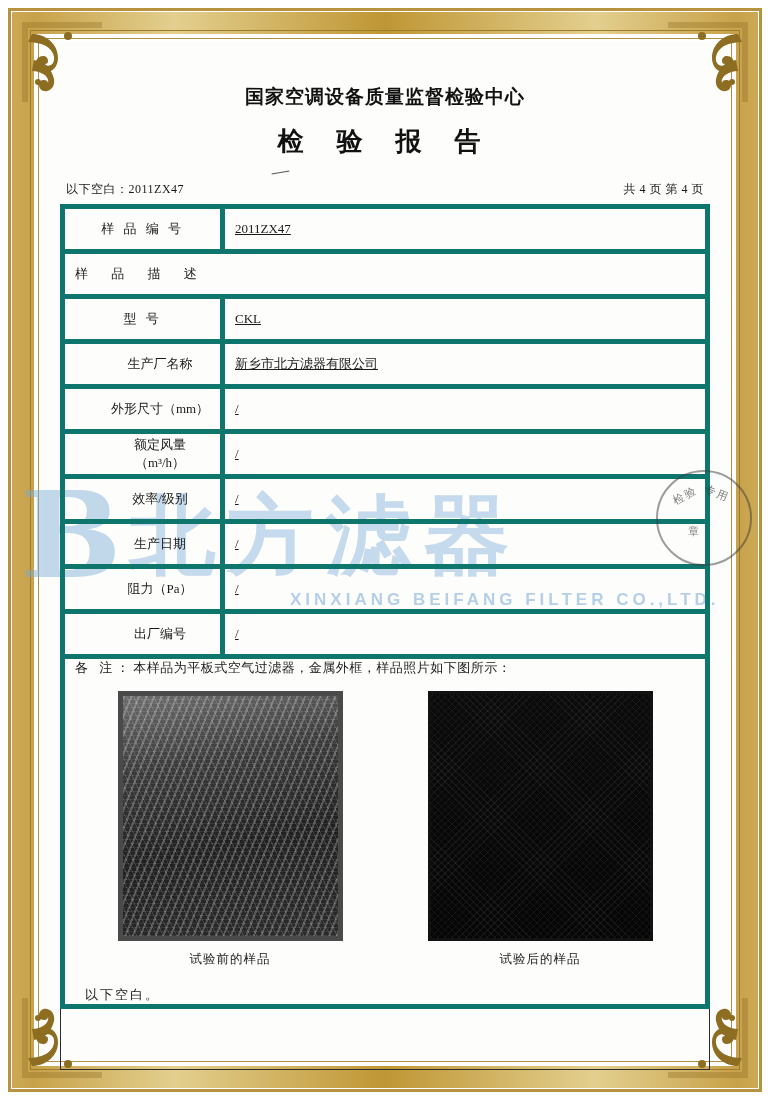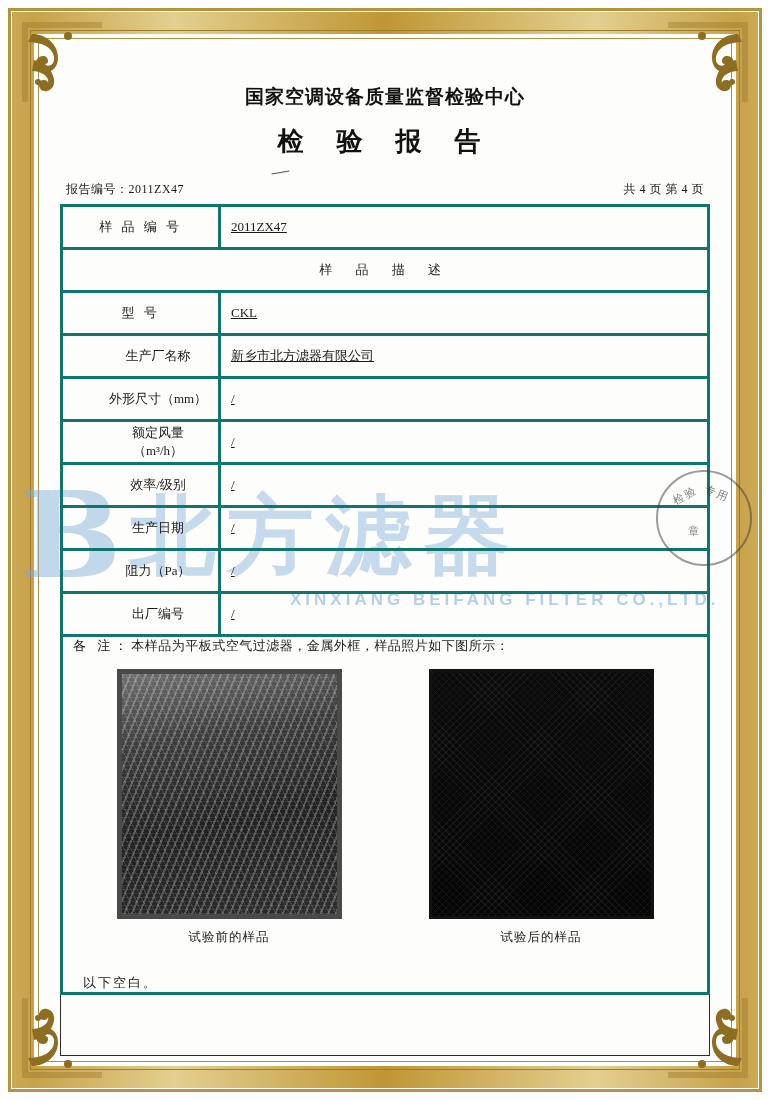--- a/index.html
+++ b/index.html
@@ -111,57 +111,57 @@
 
   table.report {
     width: 100%;
     border-collapse: collapse;
     margin-top: 6px;
     table-layout: fixed;
     position: relative;
     z-index: 3;
   }
   table.report td {
-    border: 3px solid #0f766e;
+    border: 5px solid #0f766e;
     height: 40px;
     font-size: 13px;
     padding: 0 10px;
     vertical-align: middle;
     background: transparent;
   }
   td.label {
     width: 135px;
     text-align: center;
     letter-spacing: 3px;
   }
   td.label.tight { letter-spacing: 0px; padding-left: 45px; }
   td.value {
     text-align: left;
     padding-left: 22px;
     text-decoration: underline;
   }
   td.section {
-    text-align: center;
+    text-align: left;
     letter-spacing: 10px;
     font-size: 14px;
   }
 
   td.notes {
     height: auto;
     padding: 8px 10px 10px 10px;
     text-align: left;
     letter-spacing: 0.5px;
     font-size: 13px;
   }
   .notes-label { letter-spacing: 4px; }
   .photos {
     display: flex;
     justify-content: space-around;
     margin-top: 14px;
-    margin-bottom: 18px;
+    margin-bottom: 8px;
     align-items: flex-end;
   }
   .photo-block { text-align: center; width: 46%; }
   .photo {
     height: 250px;
     width: 225px;
     margin: 0 auto;
     position: relative;
     overflow: hidden;
     background: #111;
@@ -328,21 +328,21 @@
     <span class="s3">章</span>
   </div>
 
   <div class="content">
     <div class="tick"></div>
 
     <div class="org-title">国家空调设备质量监督检验中心</div>
     <div class="doc-title">检 验 报 告</div>
 
     <div class="meta-row">
-      <div class="meta-left">报告编号：2011ZX47</div>
+      <div class="meta-left">以下空白：2011ZX47</div>
       <div class="meta-right">共 4 页  第 4 页</div>
     </div>
 
     <table class="report">
       <tbody>
         <tr>
           <td class="label">样 品 编 号</td>
           <td class="value">2011ZX47</td>
         </tr>
         <tr>

